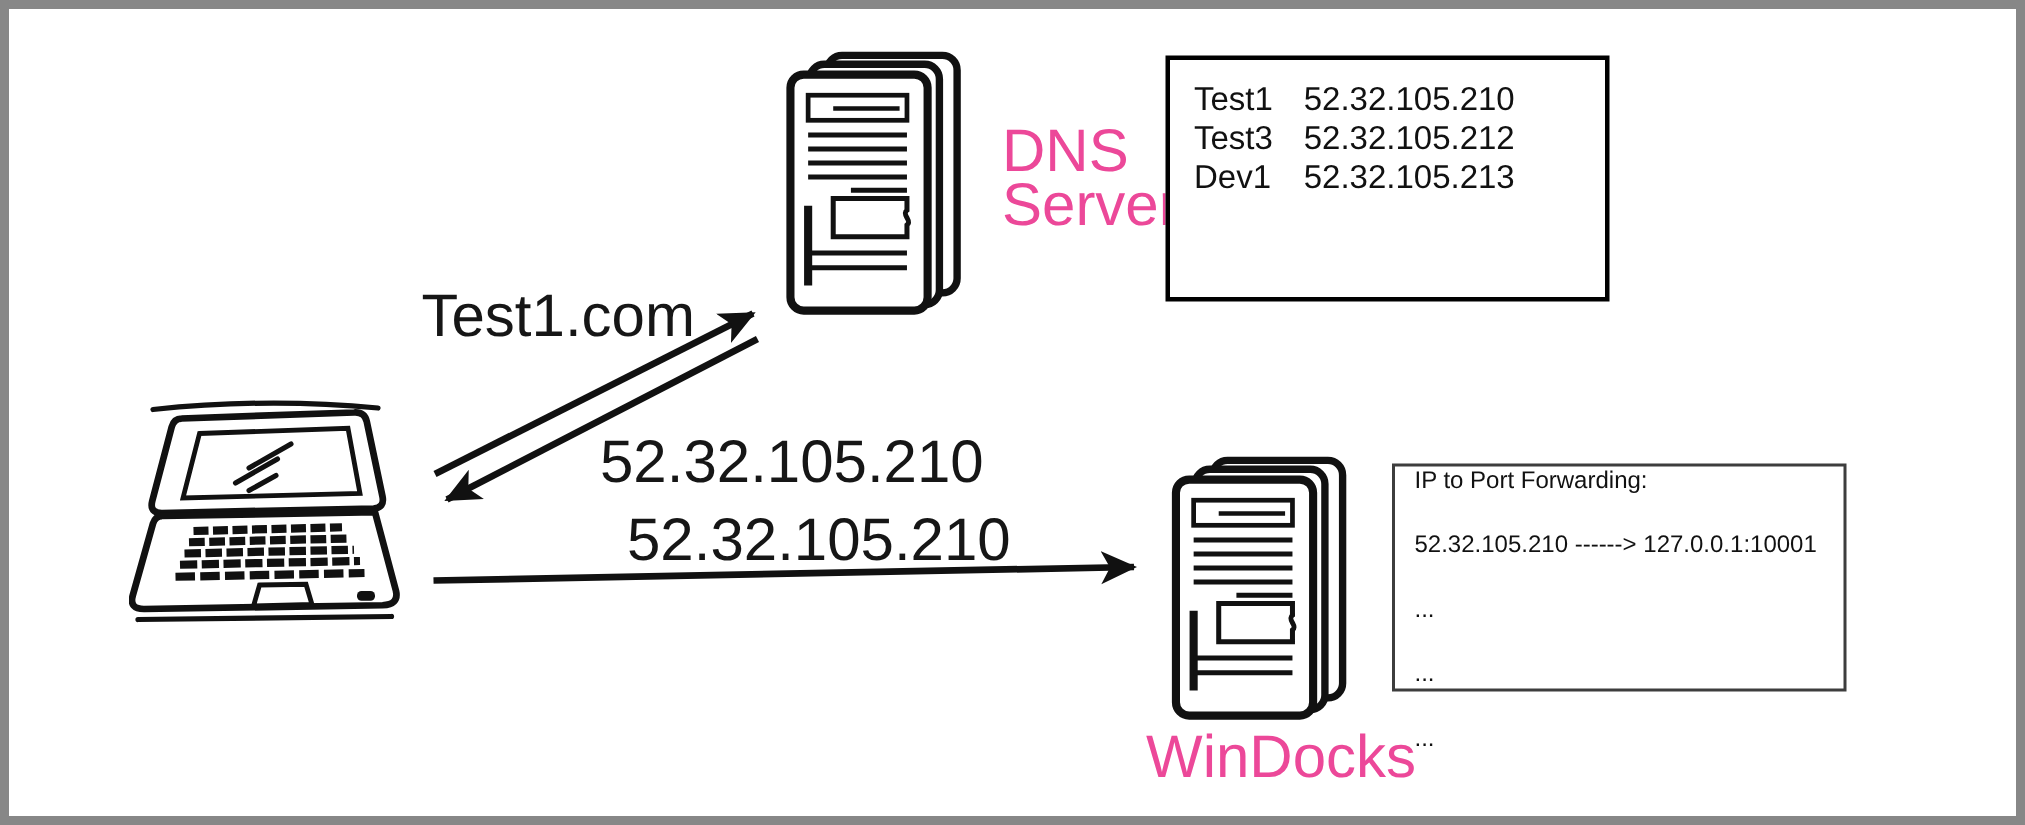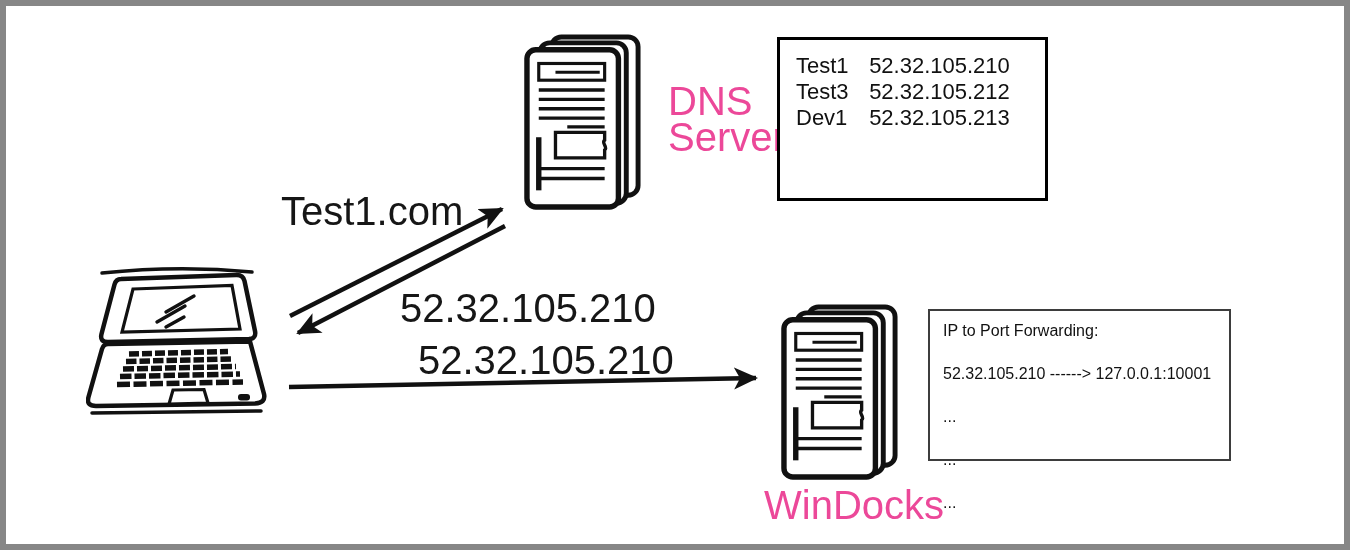--- a/index.html
+++ b/index.html
@@ -39,38 +39,38 @@
 
   
   .flow-label { font-size: 40px; line-height: 34px; color: #161616; white-space: nowrap; }
   .lbl-query    { left: 275px; top: 188px; }
   .lbl-response { left: 394px; top: 285px; }
   .lbl-request  { left: 412px; top: 337px; }
 
   
   .dns-box {
     left: 771px; top: 31px;
-    width: 271px; height: 164px;
+    width: 296px; height: 164px;
     border: 3px solid #000000;
     background: #ffffff;
     padding: 13px 10px 0 16px;
     font-size: 22px;
     line-height: 26px;
   }
   .dns-row { white-space: nowrap; }
   .dns-host { display: inline-block; width: 67px; }
   .dns-ip   { display: inline-block; }
 
   
   .pf-box {
     left: 922px; top: 303px;
     width: 303px; height: 152px;
     border: 2px solid #3d3d3d;
     background: #ffffff;
-    padding: 10px 8px 0 13px;
+    padding: 0 8px 0 13px;
     font-size: 16px;
     line-height: 19px;
   }
   .pf-title { min-height: 19px; margin-bottom: 19px; }
   .pf-line  { min-height: 19px; white-space: nowrap; margin-top: 24px; }
 </style>
 </head>
 <body>
 
 <div class="canvas">

